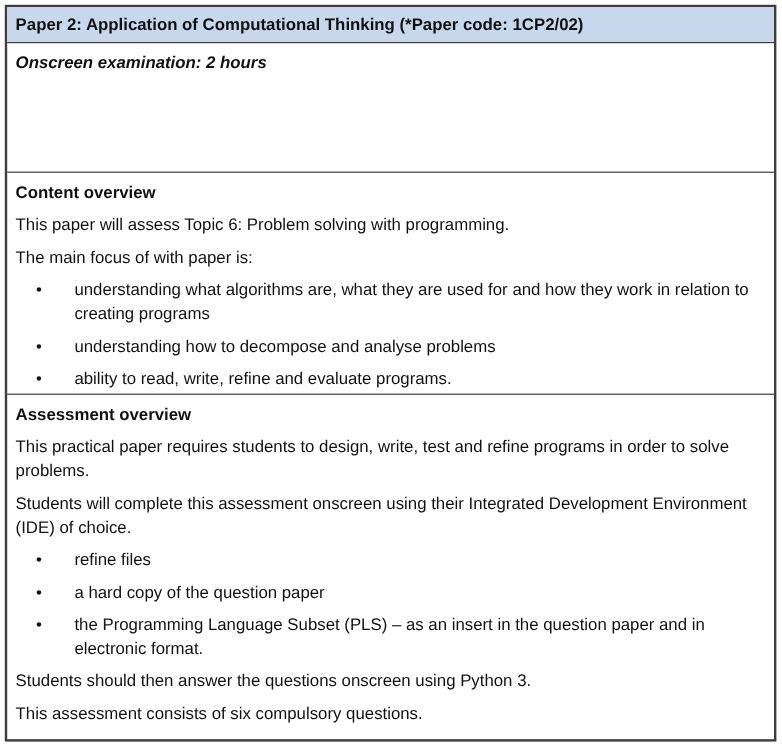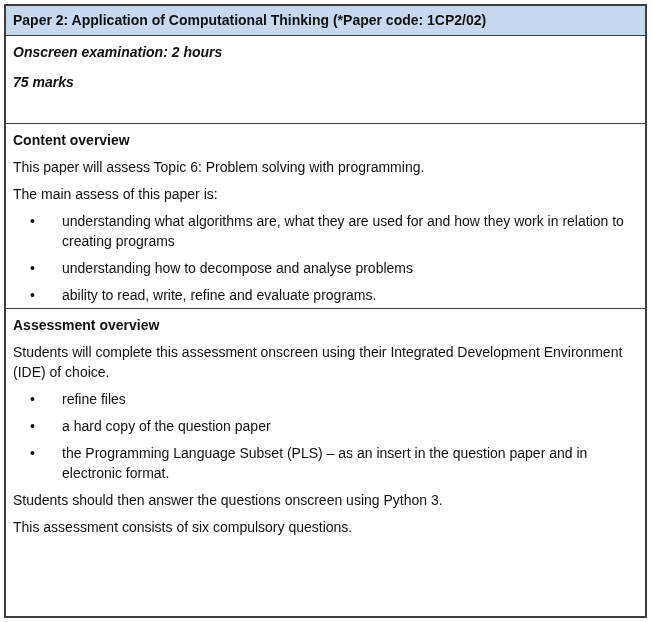--- a/index.html
+++ b/index.html
@@ -37,21 +37,21 @@
     height: 29px;
     padding: 4px 7px;
     font-weight: bold;
   }
   .row-summary { height: 88px; }
   .row-summary p {
     font-weight: bold;
     font-style: italic;
     margin: 0 0 10px 0;
   }
-  .row-content { height: 185px; }
+  .row-content { height: 185px; margin-top: 20px; }
   .row-assessment { flex: 1 1 auto; }
   p { margin: 0 0 7px 0; }
   p.hd { font-weight: bold; }
   .bullet {
     position: relative;
     padding-left: 49px;
     margin: 0 0 7px 0;
   }
   .bullet .dot {
     position: absolute;
@@ -63,43 +63,43 @@
 <body>
 
 <div class="paper-table">
 
   <div class="row row-header">
     <span>Paper 2: Application of Computational Thinking (*Paper code: 1CP2/02)</span>
   </div>
 
   <div class="row row-summary">
     <p>Onscreen examination: 2 hours</p>
-    <p>75 marks</p>
   </div>
 
   <div class="row row-content">
     <p class="hd">Content overview</p>
     <p>This paper will assess Topic 6: Problem solving with programming.</p>
-    <p>The main assess of this paper is:</p>
+    <p>The main focus of with paper is:</p>
     <div class="bullet">
       <span class="dot">•</span>
       <span>understanding what algorithms are, what they are used for and how they work in relation to creating programs</span>
     </div>
     <div class="bullet">
       <span class="dot">•</span>
       <span>understanding how to decompose and analyse problems</span>
     </div>
     <div class="bullet">
       <span class="dot">•</span>
       <span>ability to read, write, refine and evaluate programs.</span>
     </div>
   </div>
 
   <div class="row row-assessment">
     <p class="hd">Assessment overview</p>
+    <p>This practical paper requires students to design, write, test and refine programs in order to solve problems.</p>
     <p>Students will complete this assessment onscreen using their Integrated Development Environment (IDE) of choice.</p>
     <div class="bullet">
       <span class="dot">•</span>
       <span>refine files</span>
     </div>
     <div class="bullet">
       <span class="dot">•</span>
       <span>a hard copy of the question paper</span>
     </div>
     <div class="bullet">

